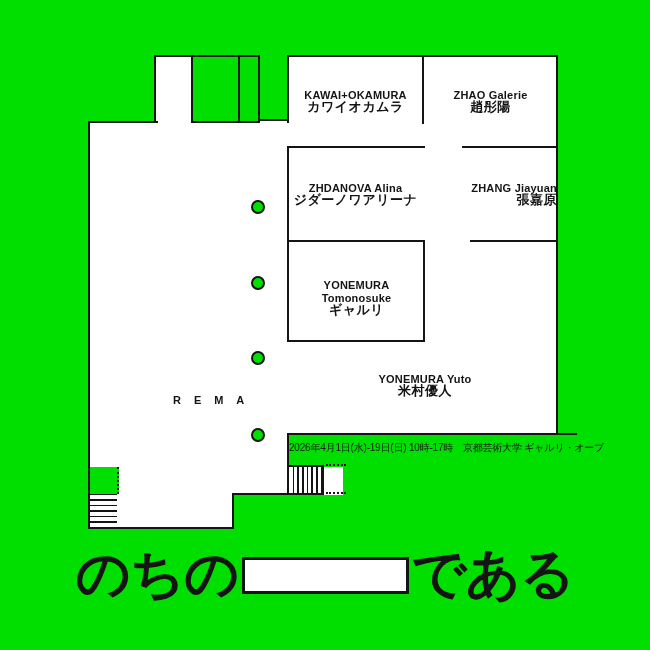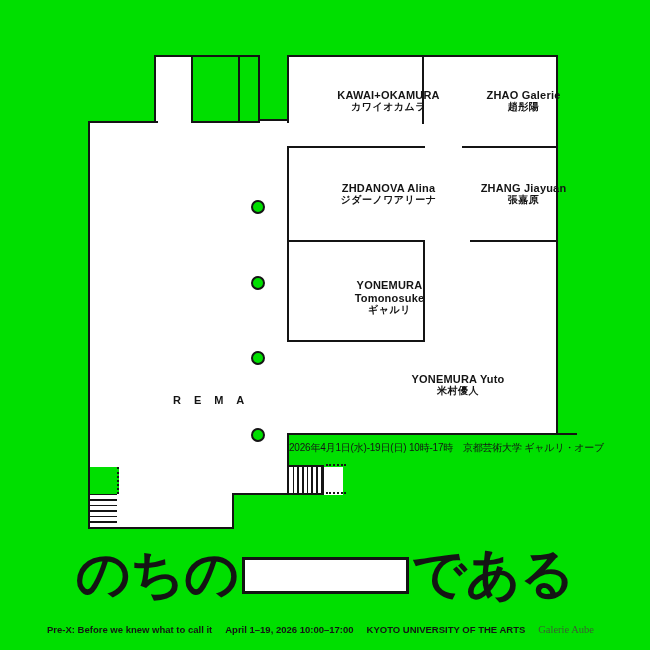--- a/index.html
+++ b/index.html
@@ -15,23 +15,23 @@
   .courtyard{position:absolute;left:191px;top:55px;width:69px;height:68px;
     border:2px solid #141414;background:#00DF00;box-sizing:border-box;}
   .stairs-v{position:absolute;left:288px;top:465px;width:35px;height:30px;
     background:repeating-linear-gradient(90deg,#141414 0 1.5px,transparent 1.5px 4.7px);}
   .stairs-h{position:absolute;left:90px;top:494px;width:27px;height:33px;
     background:repeating-linear-gradient(180deg,#141414 0 1.5px,transparent 1.5px 5.5px);}
   .green-nook{position:absolute;left:90px;top:467px;width:27px;height:27px;
     background:#00DF00;border-right:2px dotted #141414;}
   .dot{position:absolute;width:14px;height:14px;border-radius:50%;
     background:#00DF00;border:2px solid #141414;box-sizing:border-box;}
-  .roomlabel{position:absolute;text-align:center;font-weight:bold;padding-left:33px;}
+  .roomlabel{position:absolute;text-align:center;font-weight:bold;}
   .roomlabel .name{display:block;font-size:11px;line-height:13px;letter-spacing:.2px;}
-  .roomlabel .kana{display:block;font-size:10px;line-height:10px;letter-spacing:.5px;}
+  .roomlabel .kana{display:block;font-size:13px;line-height:10px;letter-spacing:.5px;}
   .rema{position:absolute;left:156px;top:394px;width:110px;text-align:center;
     font-size:11px;font-weight:bold;letter-spacing:5px;}
   .dateline{position:absolute;left:289px;top:441px;width:286px;text-align:center;
     font-size:10px;font-weight:normal;letter-spacing:-0.2px;white-space:nowrap;}
   .tagline{position:absolute;left:0;right:0;top:551px;display:flex;
     justify-content:center;align-items:center;}
   .tagline .big{font-size:54px;font-weight:900;letter-spacing:-1px;line-height:44px;}
   .blankbox{width:161px;height:31px;background:#ffffff;border:3px solid #141414;margin:4px 3px 0 3px;}
   .footer{position:absolute;left:47px;top:624px;display:flex;gap:13px;align-items:baseline;white-space:nowrap;}
   .footer .b{font-size:9.5px;font-weight:bold;}
@@ -93,21 +93,21 @@
     <span class="kana">カワイオカムラ</span>
   </div>
   <div class="roomlabel" style="left:424px;top:89px;width:133px;">
     <span class="name">ZHAO Galerie</span>
     <span class="kana">趙彤陽</span>
   </div>
   <div class="roomlabel" style="left:289px;top:182px;width:133px;">
     <span class="name">ZHDANOVA Alina</span>
     <span class="kana">ジダーノワアリーナ</span>
   </div>
-  <div class="roomlabel" style="left:424px;top:182px;width:133px;">
+  <div class="roomlabel" style="left:424px;top:182px;width:133px;text-align:right;">
     <span class="name">ZHANG Jiayuan</span>
     <span class="kana">張嘉原</span>
   </div>
   <div class="roomlabel" style="left:289px;top:279px;width:135px;">
     <span class="name">YONEMURA Tomonosuke</span>
     <span class="kana">ギャルリ</span>
   </div>
   <div class="roomlabel" style="left:350px;top:373px;width:150px;">
     <span class="name">YONEMURA Yuto</span>
     <span class="kana">米村優人</span>
@@ -116,20 +116,14 @@
   <div class="rema">R E M A</div>
 
   <div class="dateline">2026年4月1日(水)-19日(日) 10時-17時　京都芸術大学 ギャルリ・オーブ</div>
 
   <div class="tagline">
     <span class="big">のちの</span>
     <span class="blankbox"></span>
     <span class="big">である</span>
   </div>
 
-  <div class="footer">
-    <span class="b">Pre-X: Before we knew what to call it</span>
-    <span class="b">April 1–19, 2026 10:00–17:00</span>
-    <span class="b">KYOTO UNIVERSITY OF THE ARTS</span>
-    <span class="serif">Galerie Aube</span>
-  </div>
 
 </div>
 
 </body></html>

